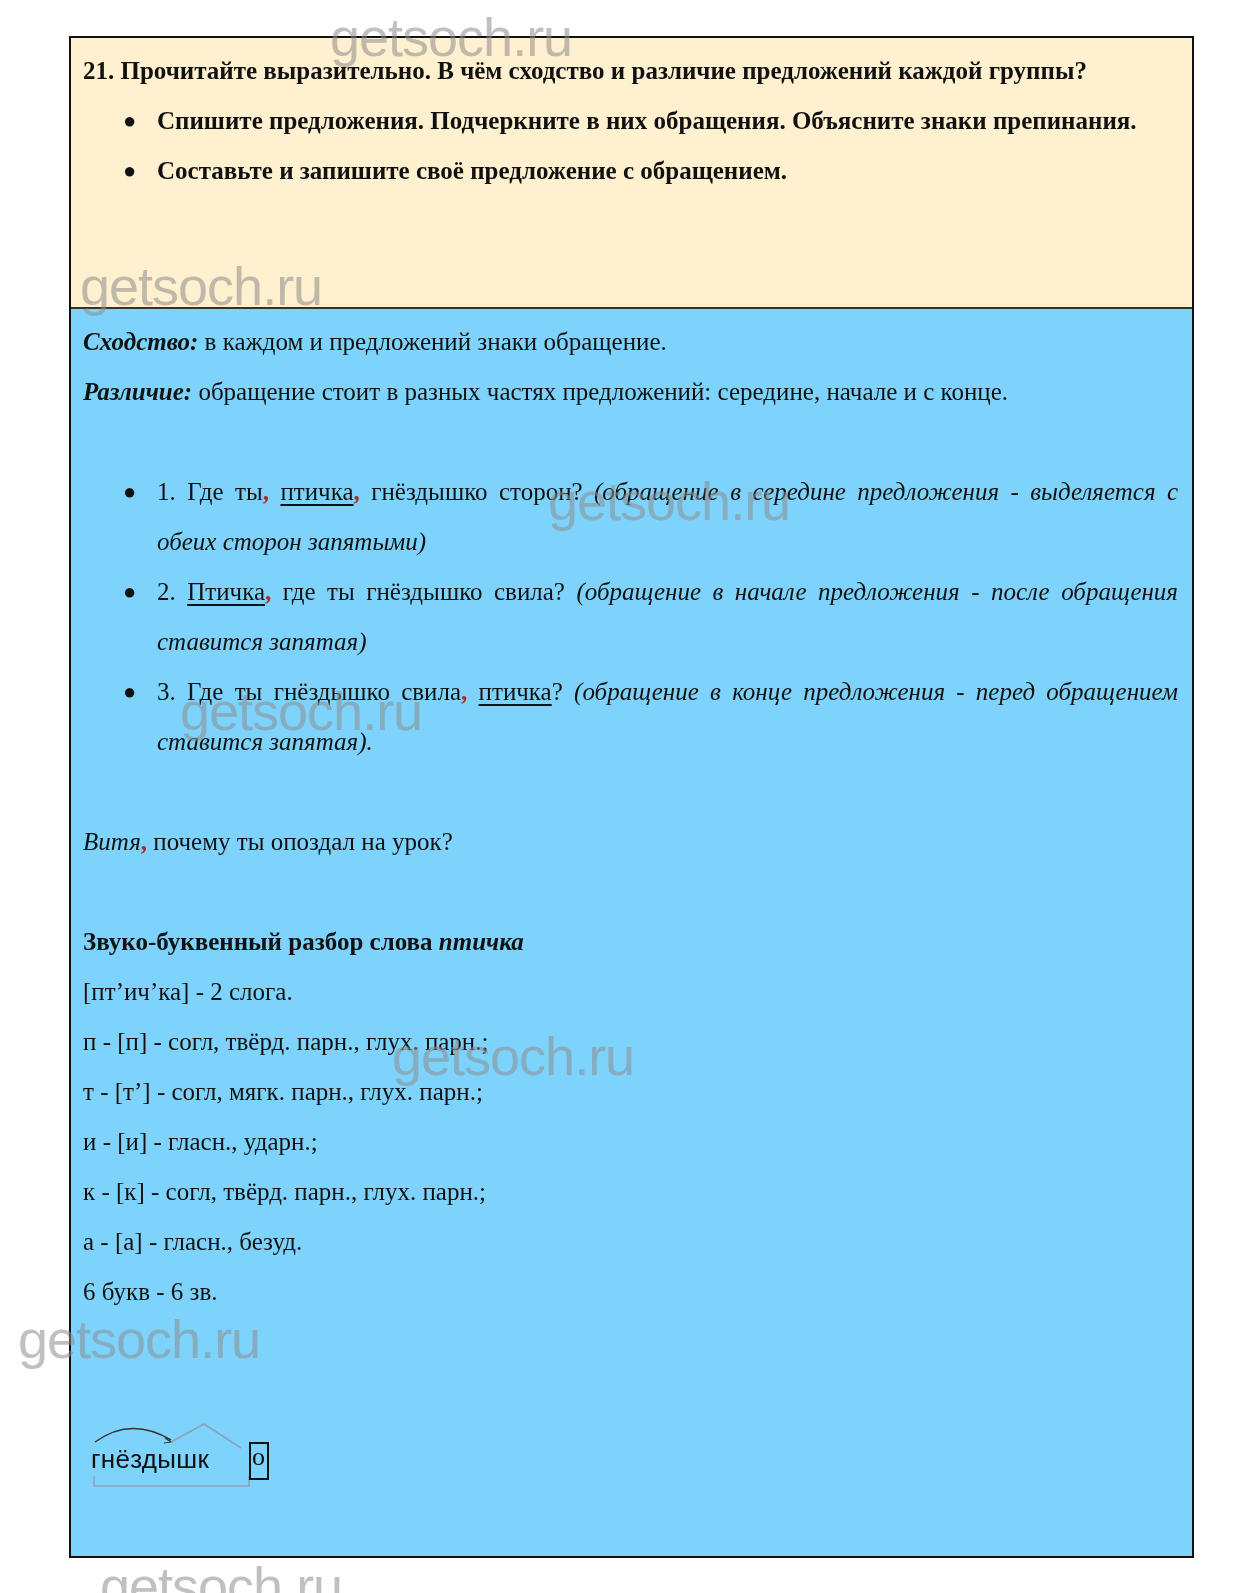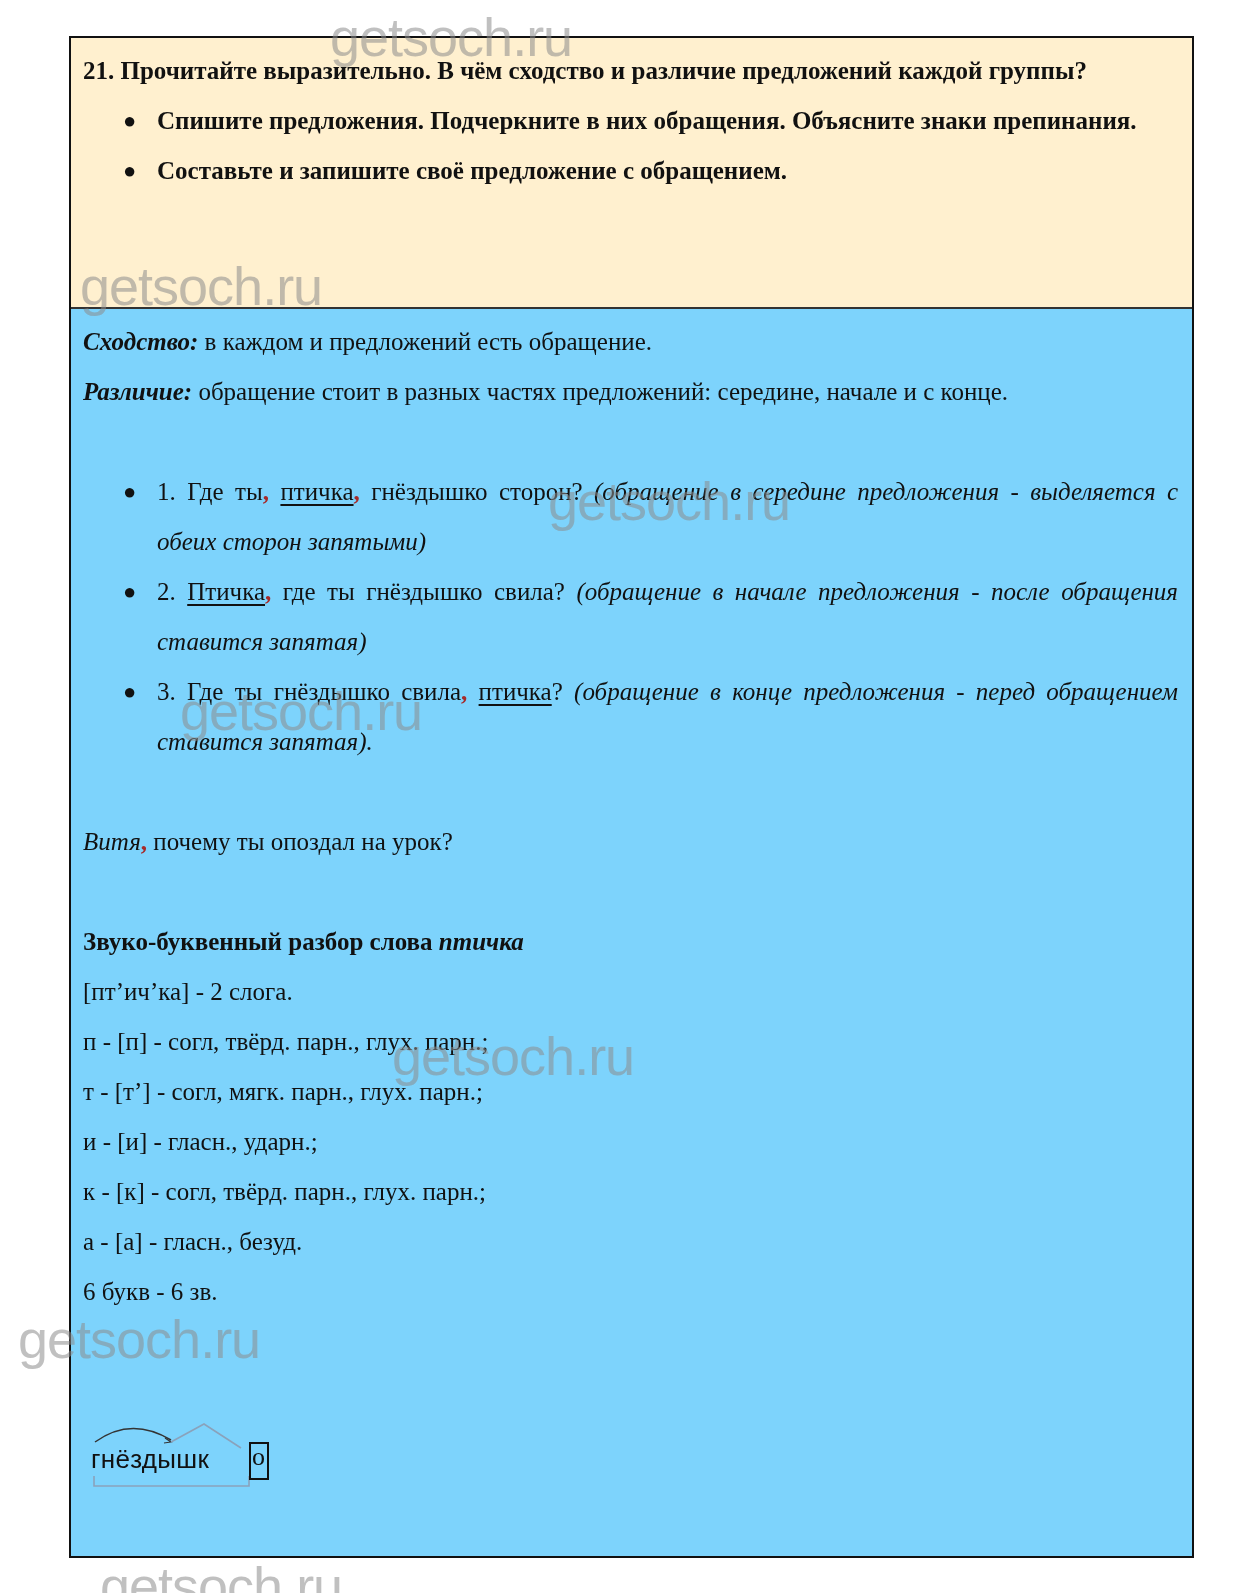--- a/index.html
+++ b/index.html
@@ -38,21 +38,21 @@
 <div class="frame">
   <div class="task">
     <div class="task-title">21. Прочитайте выразительно. В чём сходство и различие предложений каждой группы?</div>
     <ul>
       <li><span class="bullet">●</span><span>Спишите предложения. Подчеркните в них обращения. Объясните знаки препинания.</span></li>
       <li><span class="bullet">●</span><span>Составьте и запишите своё предложение с обращением.</span></li>
     </ul>
   </div>
 
   <div class="answer">
-    <p><span class="label-i">Сходство:</span><span> в каждом и предложений есть обращение.</span></p>
+    <p><span class="label-i">Сходство:</span><span> в каждом и предложений знаки обращение.</span></p>
     <p><span class="label-i">Различие:</span><span> обращение стоит в разных частях предложений: середине, начале и с конце.</span></p>
     <div class="gap"></div>
 
     <ul class="ex-list">
       <li>
         <span class="bullet">●</span><span>1. </span><span>Где ты</span><span class="comma">,</span> <span class="addr">птичка</span><span class="comma">,</span><span> гнёздышко сторон? </span><span class="note">(обращение в середине предложения - выделяется с обеих сторон запятыми)</span>
       </li>
       <li>
         <span class="bullet">●</span><span>2. </span><span class="addr">Птичка</span><span class="comma">,</span><span> где ты гнёздышко свила? </span><span class="note">(обращение в начале предложения - после обращения ставится запятая)</span>
       </li>

